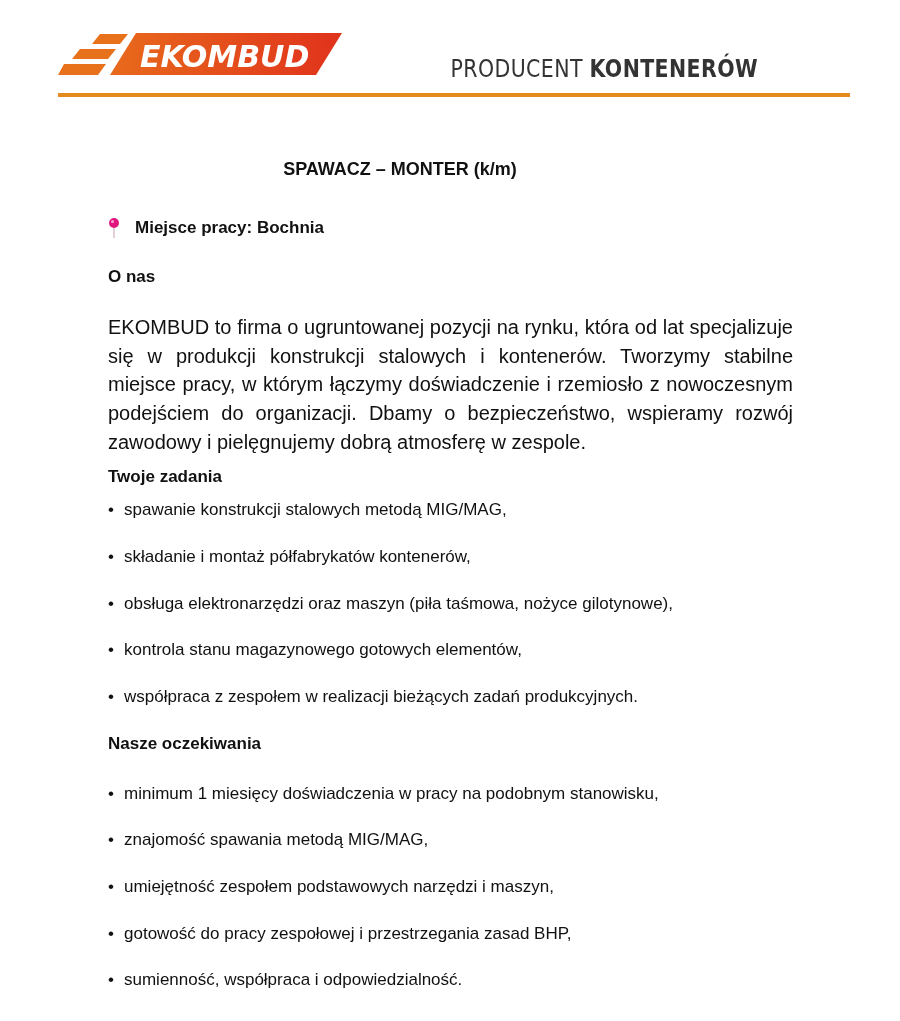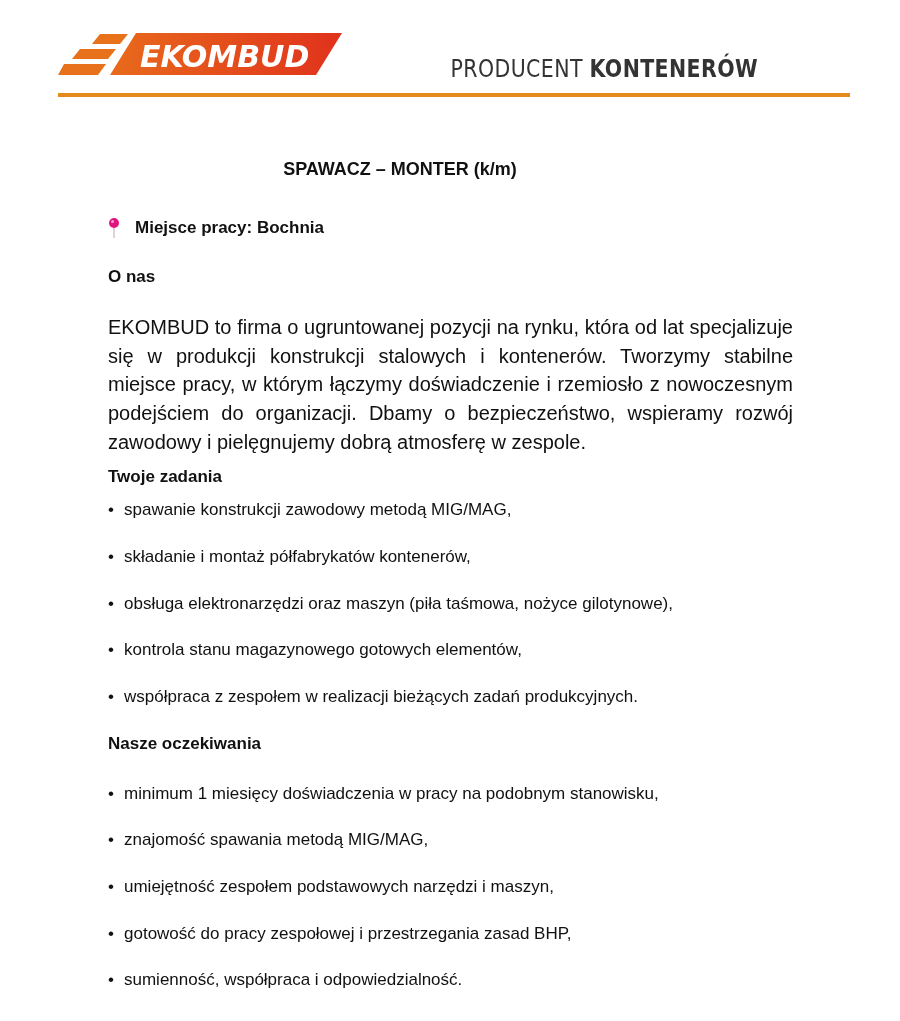--- a/index.html
+++ b/index.html
@@ -56,21 +56,21 @@
   </svg>
   <span>Miejsce pracy: Bochnia</span>
 </div>
 
 <div class="h" style="top:267px">O nas</div>
 <div class="para">EKOMBUD to firma o ugruntowanej pozycji na rynku, która od lat specjalizuje się w produkcji konstrukcji stalowych i kontenerów. Tworzymy stabilne miejsce pracy, w którym łączymy doświadczenie i rzemiosło z nowoczesnym podejściem do organizacji. Dbamy o bezpieczeństwo, wspieramy rozwój zawodowy i pielęgnujemy dobrą atmosferę w zespole.</div>
 
 <div class="h" style="top:467px">Twoje zadania</div>
 <div class="bullet" style="top:500px">
     <span class="dot">•</span>
-    <span>spawanie konstrukcji zawodowy metodą MIG/MAG,</span>
+    <span>spawanie konstrukcji stalowych metodą MIG/MAG,</span>
   </div>
 <div class="bullet" style="top:547px">
     <span class="dot">•</span>
     <span>składanie i montaż półfabrykatów kontenerów,</span>
   </div>
 <div class="bullet" style="top:594px">
     <span class="dot">•</span>
     <span>obsługa elektronarzędzi oraz maszyn (piła taśmowa, nożyce gilotynowe),</span>
   </div>
 <div class="bullet" style="top:640px">

